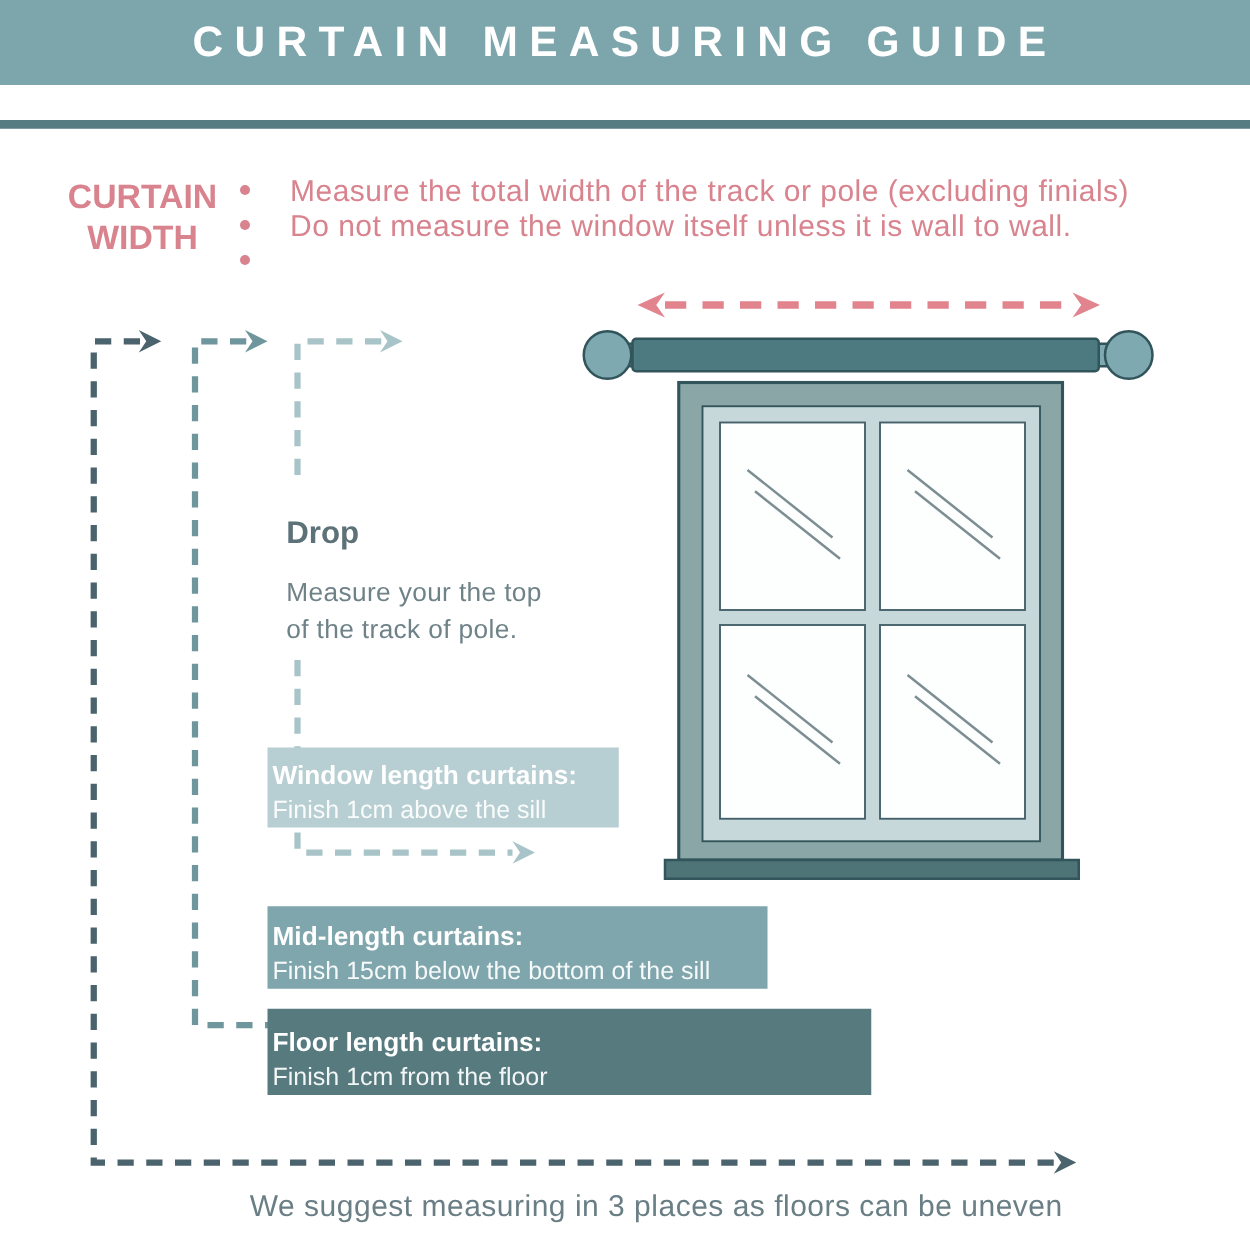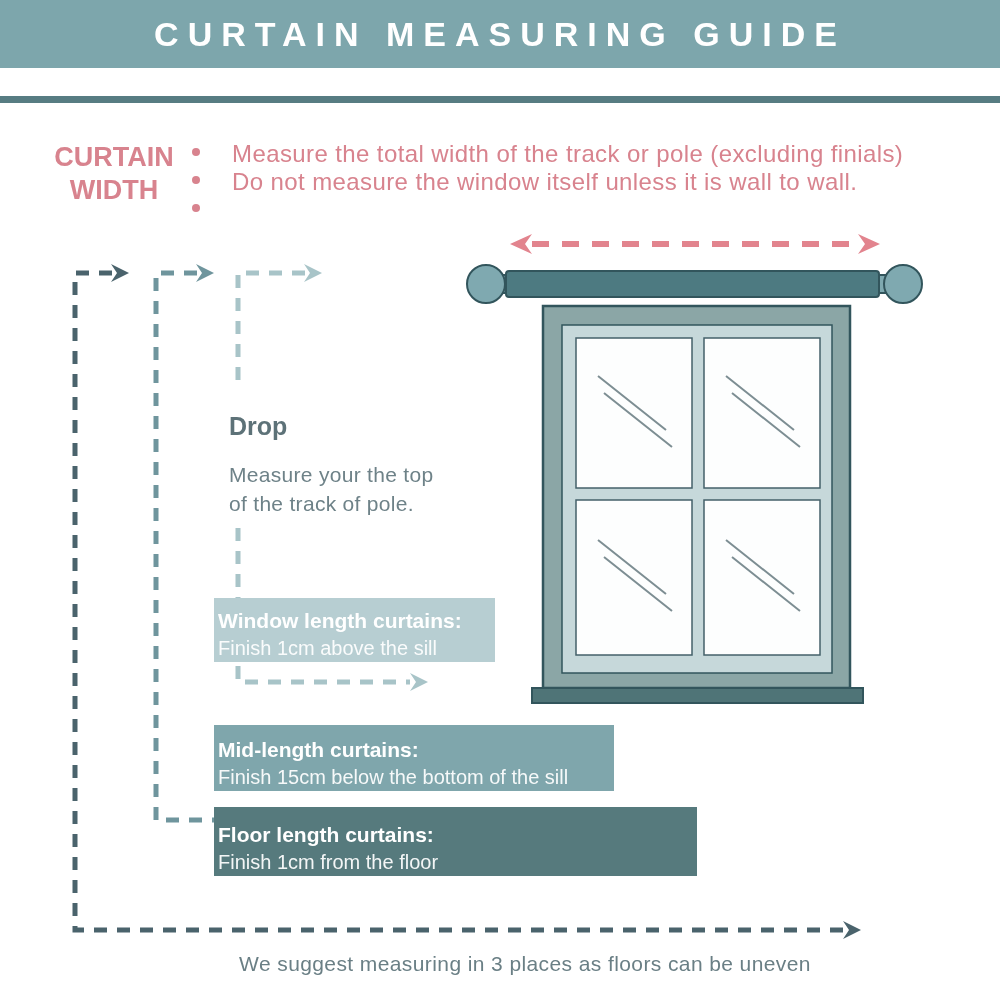--- a/index.html
+++ b/index.html
@@ -50,21 +50,21 @@
     padding-left:4px;box-sizing:border-box;
   }
   .len-box .t{color:#fff;font-weight:bold;font-size:21px;line-height:29px;white-space:nowrap;}
   .len-box .s{color:rgba(255,255,255,0.93);font-size:20px;line-height:27px;white-space:nowrap;}
   .box-window{top:598px;width:281px;height:64px;background:var(--box_window,#b7ced2);}
   .box-mid{top:725px;width:400px;height:66px;background:var(--box_mid,#7fa6ac);}
   .box-floor{top:807px;width:483px;height:69px;background:var(--box_floor,#567a7d);}
   
   .footer-note{
     position:absolute;left:50px;right:0;top:952px;text-align:center;
-    color:var(--footer_text,#6a7f85);font-size:21px;letter-spacing:0.4px;
+    color:var(--footer_text,#6a7f85);font-size:24px;letter-spacing:0.4px;
   }
   
   .diagram{position:absolute;left:0;top:0;z-index:1;}
   .dash-dark{stroke:var(--arrow_dark,#4a636c);stroke-width:5;fill:none;stroke-dasharray:13 10;}
   .dash-mid{stroke:var(--arrow_mid,#6f959d);stroke-width:5;fill:none;stroke-dasharray:13 10;}
   .dash-light{stroke:var(--arrow_light,#a8c4c8);stroke-width:5;fill:none;stroke-dasharray:13 10;}
   .dash-pink{stroke:var(--pink_arrow,#e2848e);stroke-width:6;fill:none;stroke-dasharray:17 13;}
   .head-dark{fill:var(--arrow_dark,#4a636c);}
   .head-mid{fill:var(--arrow_mid,#6f959d);}
   .head-light{fill:var(--arrow_light,#a8c4c8);}

